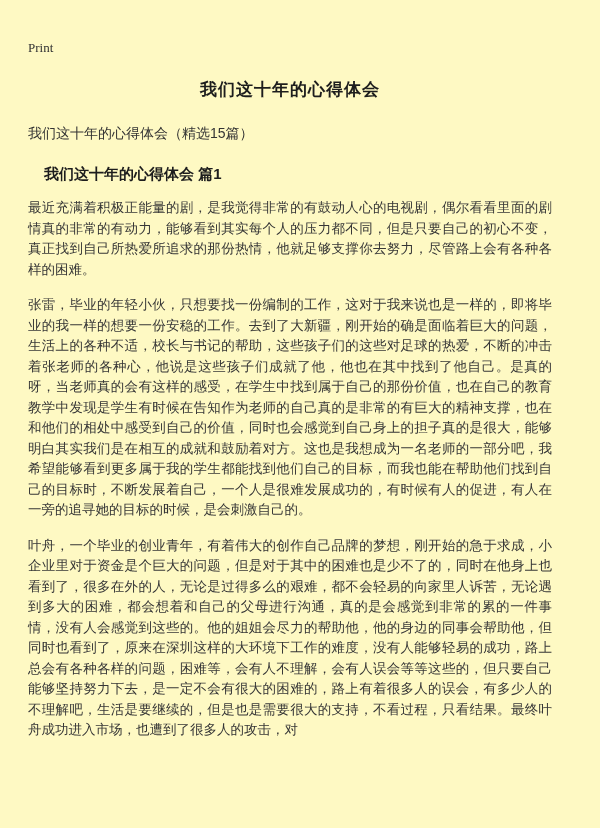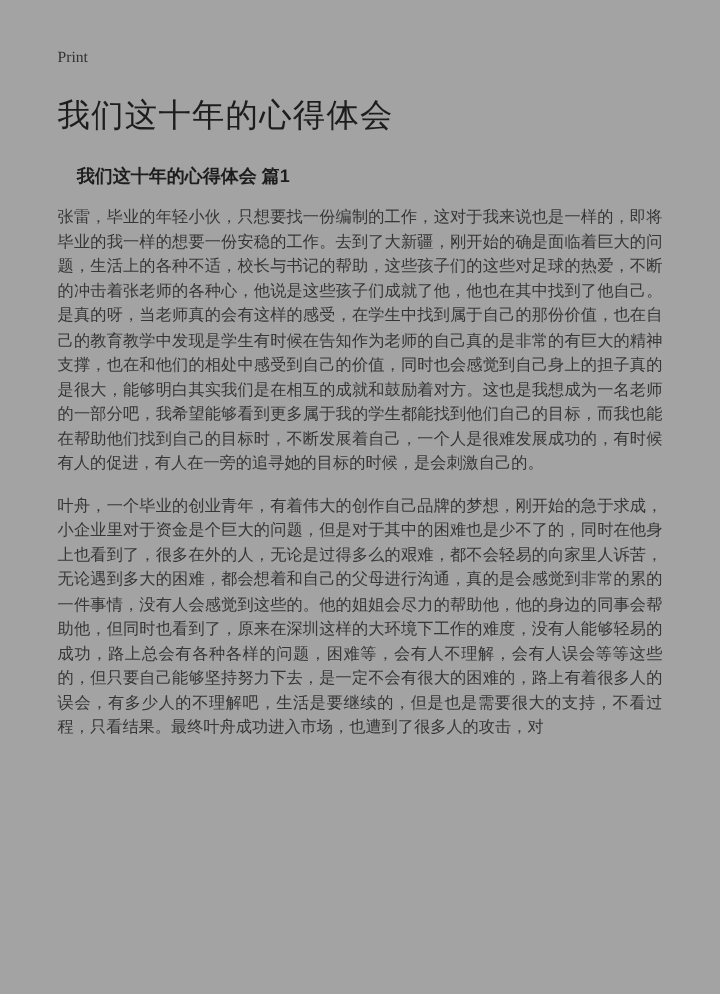--- a/index.html
+++ b/index.html
@@ -11,34 +11,34 @@
     width: 600px;
     height: 828px;
     overflow: hidden;
     font-family: "Liberation Sans", "DejaVu Sans", sans-serif;
     color: #333333;
   }
   .page {
     box-sizing: border-box;
     width: 600px;
     height: 828px;
-    padding: 40px 48px 0 48px;
-    background: #a3a3a3;
+    padding: 40px 48px 0 28px;
+    background: #fef9c3;
   }
   .print-label {
     font-family: "Liberation Serif", "DejaVu Serif", serif;
     font-size: 13px;
     color: #333333;
     margin-bottom: 22px;
   }
   .doc-title {
-    font-size: 27px;
-    font-weight: normal;
+    font-size: 17px;
+    font-weight: bold;
     color: #1d1d1d;
-    text-align: left;
+    text-align: center;
     margin: 0 0 24px 0;
     letter-spacing: 1px;
   }
   .doc-subtitle {
     font-size: 14px;
     color: #333333;
     margin: 0 0 22px 0;
   }
   .section-heading {
     font-size: 15px;
@@ -57,21 +57,23 @@
   }
 </style>
 </head>
 <body>
 
 <div class="page">
   <div class="print-label">Print</div>
 
   <h1 class="doc-title">我们这十年的心得体会</h1>
 
+  <div class="doc-subtitle">我们这十年的心得体会（精选15篇）</div>
 
   <h2 class="section-heading">我们这十年的心得体会 篇1</h2>
 
+  <p class="para">最近充满着积极正能量的剧，是我觉得非常的有鼓动人心的电视剧，偶尔看看里面的剧情真的非常的有动力，能够看到其实每个人的压力都不同，但是只要自己的初心不变，真正找到自己所热爱所追求的那份热情，他就足够支撑你去努力，尽管路上会有各种各样的困难。</p>
 
 
   <p class="para">张雷，毕业的年轻小伙，只想要找一份编制的工作，这对于我来说也是一样的，即将毕业的我一样的想要一份安稳的工作。去到了大新疆，刚开始的确是面临着巨大的问题，生活上的各种不适，校长与书记的帮助，这些孩子们的这些对足球的热爱，不断的冲击着张老师的各种心，他说是这些孩子们成就了他，他也在其中找到了他自己。是真的呀，当老师真的会有这样的感受，在学生中找到属于自己的那份价值，也在自己的教育教学中发现是学生有时候在告知作为老师的自己真的是非常的有巨大的精神支撑，也在和他们的相处中感受到自己的价值，同时也会感觉到自己身上的担子真的是很大，能够明白其实我们是在相互的成就和鼓励着对方。这也是我想成为一名老师的一部分吧，我希望能够看到更多属于我的学生都能找到他们自己的目标，而我也能在帮助他们找到自己的目标时，不断发展着自己，一个人是很难发展成功的，有时候有人的促进，有人在一旁的追寻她的目标的时候，是会刺激自己的。</p>
 
   <p class="para">叶舟，一个毕业的创业青年，有着伟大的创作自己品牌的梦想，刚开始的急于求成，小企业里对于资金是个巨大的问题，但是对于其中的困难也是少不了的，同时在他身上也看到了，很多在外的人，无论是过得多么的艰难，都不会轻易的向家里人诉苦，无论遇到多大的困难，都会想着和自己的父母进行沟通，真的是会感觉到非常的累的一件事情，没有人会感觉到这些的。他的姐姐会尽力的帮助他，他的身边的同事会帮助他，但同时也看到了，原来在深圳这样的大环境下工作的难度，没有人能够轻易的成功，路上总会有各种各样的问题，困难等，会有人不理解，会有人误会等等这些的，但只要自己能够坚持努力下去，是一定不会有很大的困难的，路上有着很多人的误会，有多少人的不理解吧，生活是要继续的，但是也是需要很大的支持，不看过程，只看结果。最终叶舟成功进入市场，也遭到了很多人的攻击，对</p>
 </div>
 
 </body></html>

